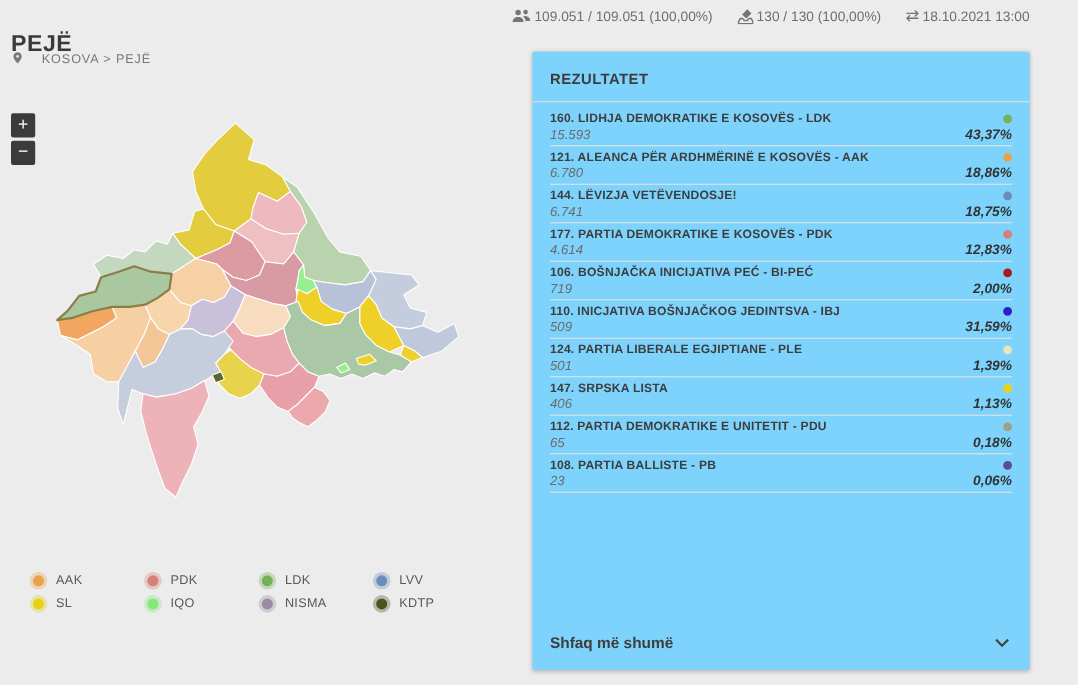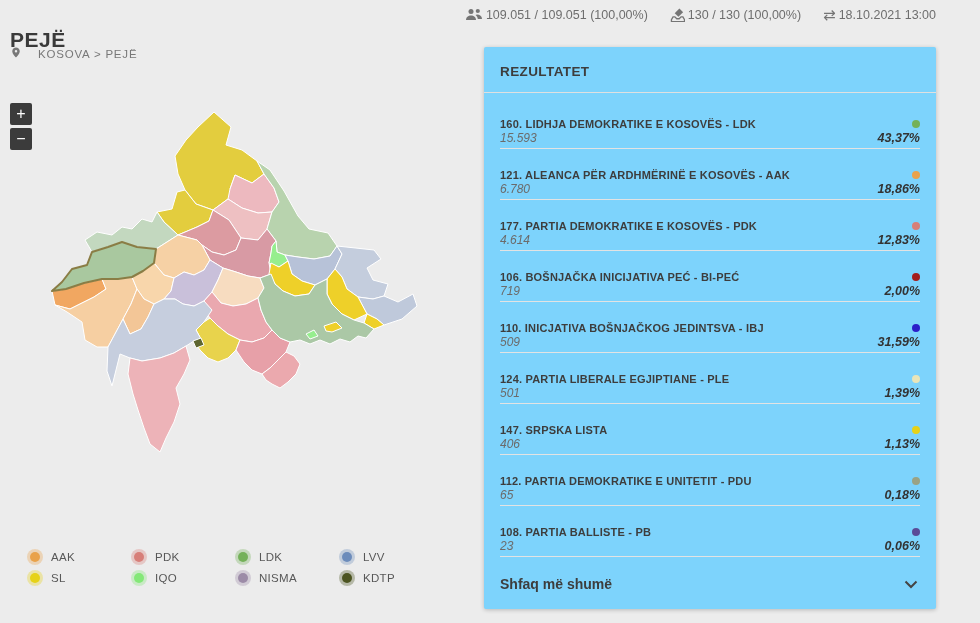--- a/index.html
+++ b/index.html
@@ -26,33 +26,33 @@
   
   .zoom-ctrl{position:absolute;left:10px;top:103px;display:flex;flex-direction:column;gap:3px;z-index:5;}
   .zoom-btn{width:22px;height:22px;background:#3b3b3b;color:#fff;border:none;border-radius:2px;
     font-size:16px;line-height:20px;text-align:center;cursor:pointer;padding:0;
     font-family:"Liberation Sans",sans-serif;}
   .mapsvg{position:absolute;left:36px;top:98px;}
   .mapsvg polygon,.mapsvg path{stroke:#ffffff;stroke-width:1;stroke-linejoin:round;}
   .mapsvg .selected{stroke:#8a7d45;stroke-width:2;}
 
   
-  .legend{position:absolute;left:30px;top:546px;display:grid;
+  .legend{position:absolute;left:30px;top:517px;display:grid;
     grid-template-columns:repeat(4,104px);grid-auto-rows:21px;align-items:center;}
   .legend-item{display:flex;align-items:center;gap:11px;}
   .legend-dot{width:10px;height:10px;border-radius:50%;flex:0 0 auto;}
   .legend-label{font-size:11.5px;color:#585858;letter-spacing:.3px;}
 
   
   .card{position:absolute;left:484px;top:47px;width:452px;height:562px;background:#7dd3fc;
     border-radius:2px;box-shadow:0 1px 4px rgba(0,0,0,.22);}
   .card-header{padding:17px 16px 13px;font-size:13.5px;font-weight:bold;color:#3d3d3d;
     letter-spacing:.4px;border-bottom:1px solid #e0e0e0;}
   .rows{padding-top:5px;}
-  .row{margin:16px 16px;padding:4px 0 3px;border-bottom:1px solid #e3e3e3;}
+  .row{margin:0 16px;padding:4px 0 3px;border-bottom:1px solid #e3e3e3;}
   .row-top{display:flex;align-items:center;justify-content:space-between;}
   .row-name{font-size:11px;font-weight:bold;color:#3d3d3d;letter-spacing:.2px;}
   .row-dot{width:8px;height:8px;border-radius:50%;flex:0 0 auto;margin-left:8px;}
   .row-bottom{display:flex;align-items:flex-end;justify-content:space-between;margin-top:1px;font-style:italic;}
   .row-votes{font-size:12px;color:#6b6b6b;}
   .row-pct{font-size:12.5px;font-weight:bold;color:#333;}
   .card-footer{position:absolute;left:0;right:0;bottom:0;height:50px;padding:0 18px 0 16px;
     display:flex;align-items:center;justify-content:space-between;cursor:pointer;}
   .show-more{font-size:14px;font-weight:bold;color:#3d3d3d;}
 </style>
@@ -195,20 +195,30 @@
             <span class="row-name">121. ALEANCA PËR ARDHMËRINË E KOSOVËS - AAK</span>
             <span class="row-dot" style="background: rgb(233, 162, 75);"></span>
           </div>
           <div class="row-bottom">
             <span class="row-votes">6.780</span>
             <span class="row-pct">18,86%</span>
           </div>
         </div>
         <div class="row">
           <div class="row-top">
+            <span class="row-name">144. LËVIZJA VETËVENDOSJE!</span>
+            <span class="row-dot" style="background: rgb(108, 140, 187);"></span>
+          </div>
+          <div class="row-bottom">
+            <span class="row-votes">6.741</span>
+            <span class="row-pct">18,75%</span>
+          </div>
+        </div>
+        <div class="row">
+          <div class="row-top">
             <span class="row-name">177. PARTIA DEMOKRATIKE E KOSOVËS - PDK</span>
             <span class="row-dot" style="background: rgb(215, 127, 121);"></span>
           </div>
           <div class="row-bottom">
             <span class="row-votes">4.614</span>
             <span class="row-pct">12,83%</span>
           </div>
         </div>
         <div class="row">
           <div class="row-top">

